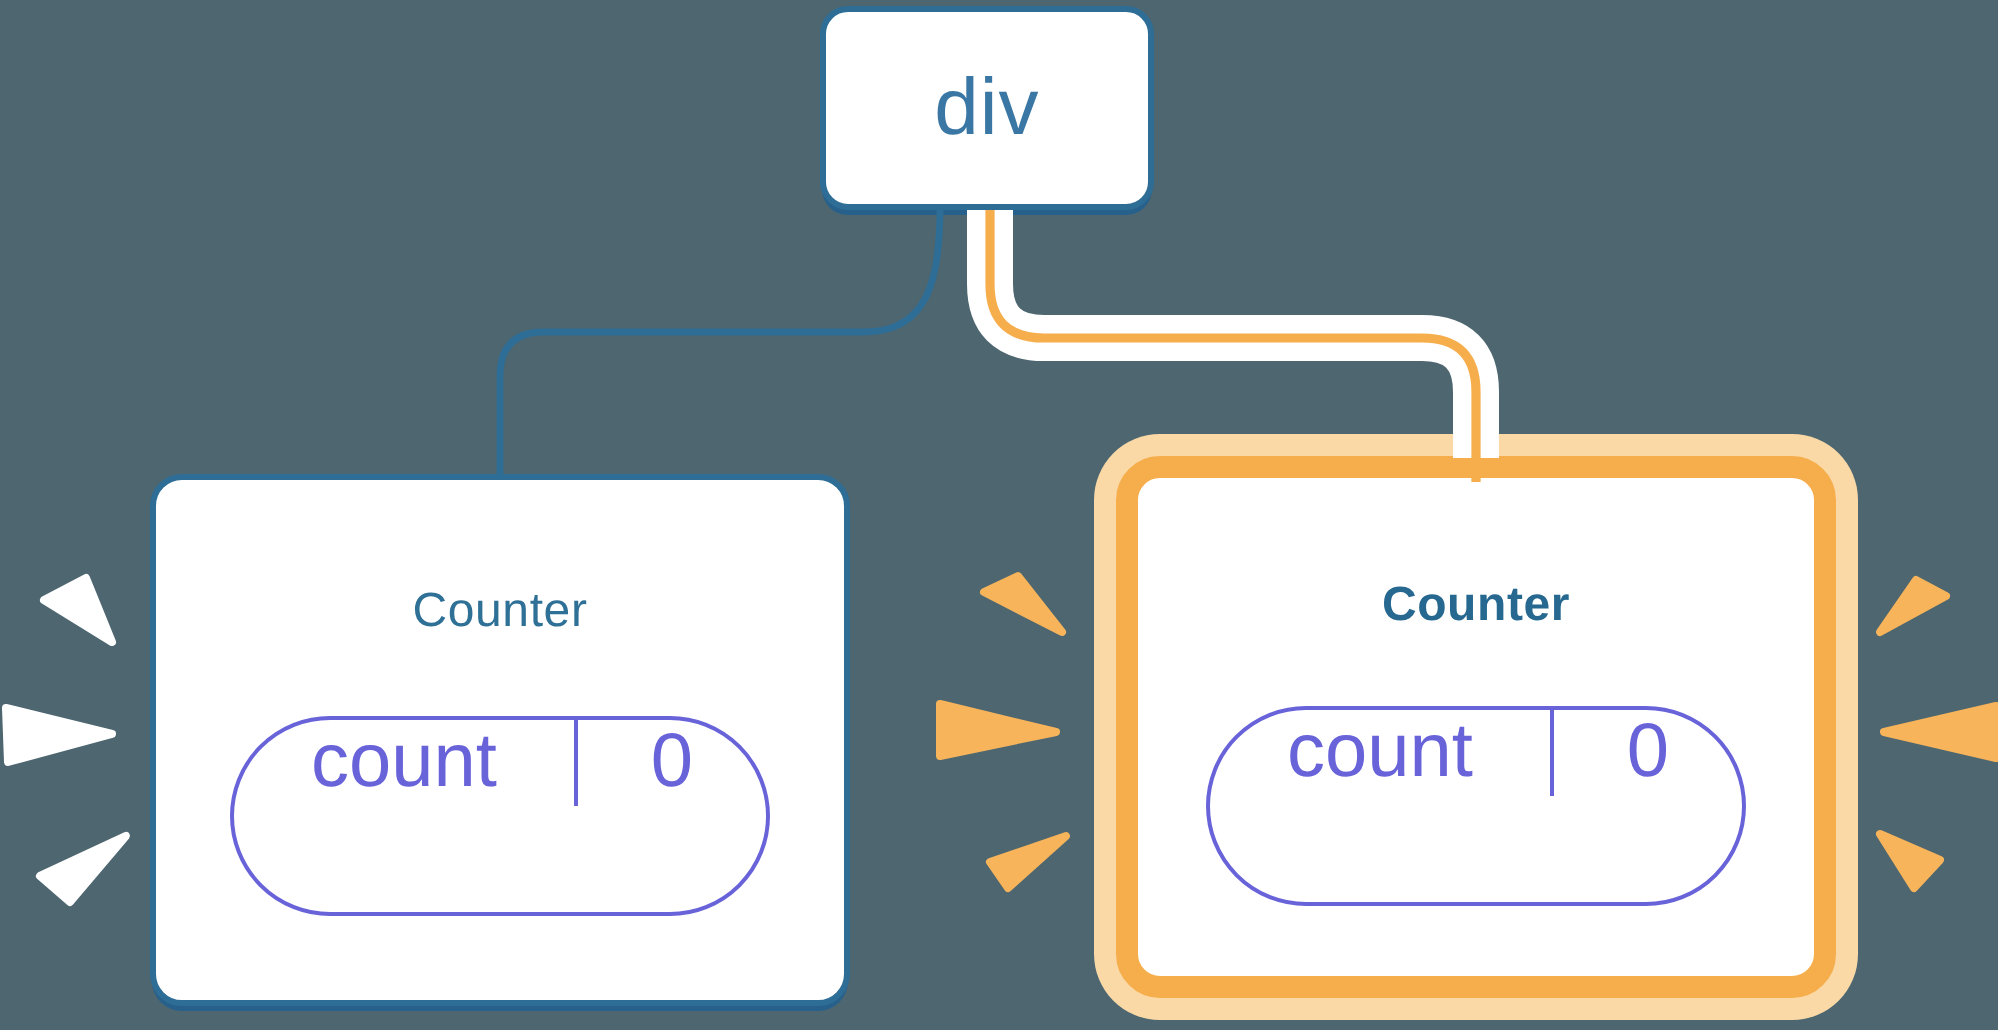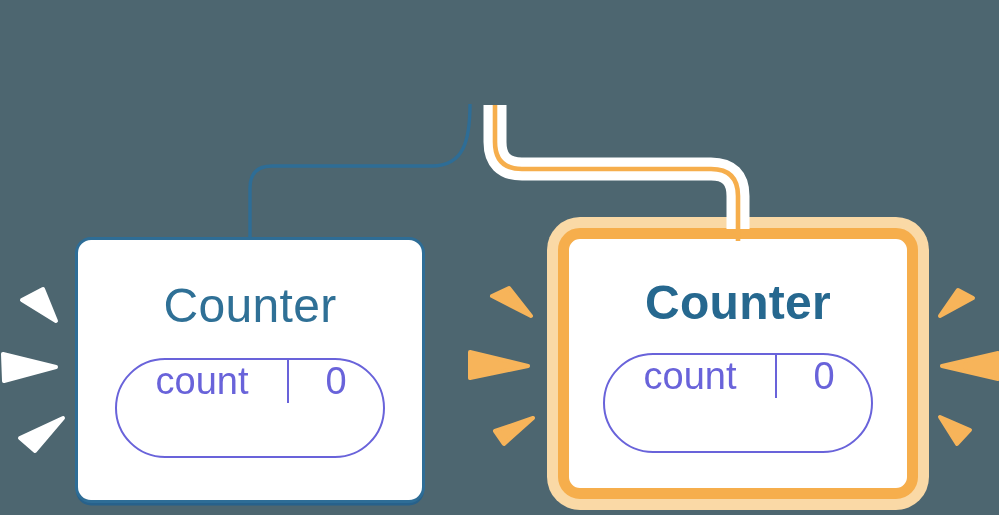--- a/index.html
+++ b/index.html
@@ -63,21 +63,21 @@
     box-shadow:0 3.5px 0 -1px var(--blue-dark,#27618b);
   }
   .card-right{
     left:558px;top:228px;width:360px;height:271px;
     background:var(--card-white,#fff);
     border:11px solid var(--orange,#f6ae4c);
     border-radius:22px;
     box-shadow:0 0 0 11px var(--peach,#fad9a6);
   }
   .card-title{
-    font-size:48px;line-height:36px;letter-spacing:0.3px;
+    font-size:24px;line-height:36px;letter-spacing:0.3px;
   }
   .card-left .card-title{
     margin-top:48px;font-weight:500;color:var(--title-blue,#2f7096);
   }
   .card-right .card-title{
     margin-top:46px;font-weight:700;color:var(--title-blue-bold,#26688f);
   }
   .pill{
     width:270px;height:100px;
     border:2px solid var(--indigo,#6963da);
@@ -98,20 +98,23 @@
     flex:1;
     display:flex;align-items:center;justify-content:center;
     font-size:38px;color:var(--indigo,#6963da);
   }
 </style>
 </head>
 <body>
 
 <div class="stage">
 
+  <div class="node-div">
+    <span class="node-div-label">div</span>
+  </div>
 
   <svg class="wire-layer" viewBox="0 0 999 515" xmlns="http://www.w3.org/2000/svg">
 
     <path class="wire-blue" d="M 470 104 C 470 140 464 166 432 166 L 272 166 Q 250 166 250 188 L 250 238"></path>
 
     <path class="wire-casing" d="M 495 105 L 495 142 Q 495 169 522 169 L 711 169 Q 738 169 738 196 L 738 229"></path>
     <path class="wire-orange" d="M 495 105 L 495 142 Q 495 169 522 169 L 711 169 Q 738 169 738 196 L 738 241"></path>
 
     <polygon class="spark-white" points="22,300 43,289 56,321"></polygon>
     <polygon class="spark-white" points="3,354 56,367 4,381"></polygon>

